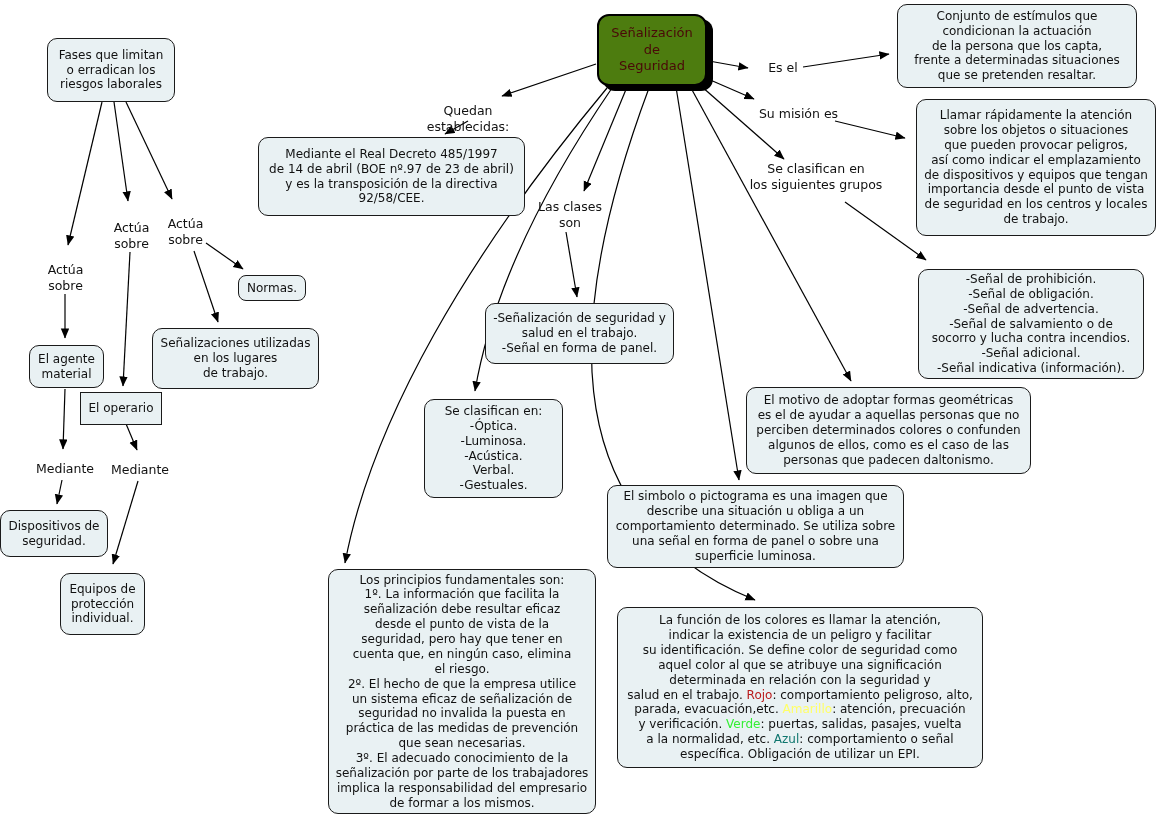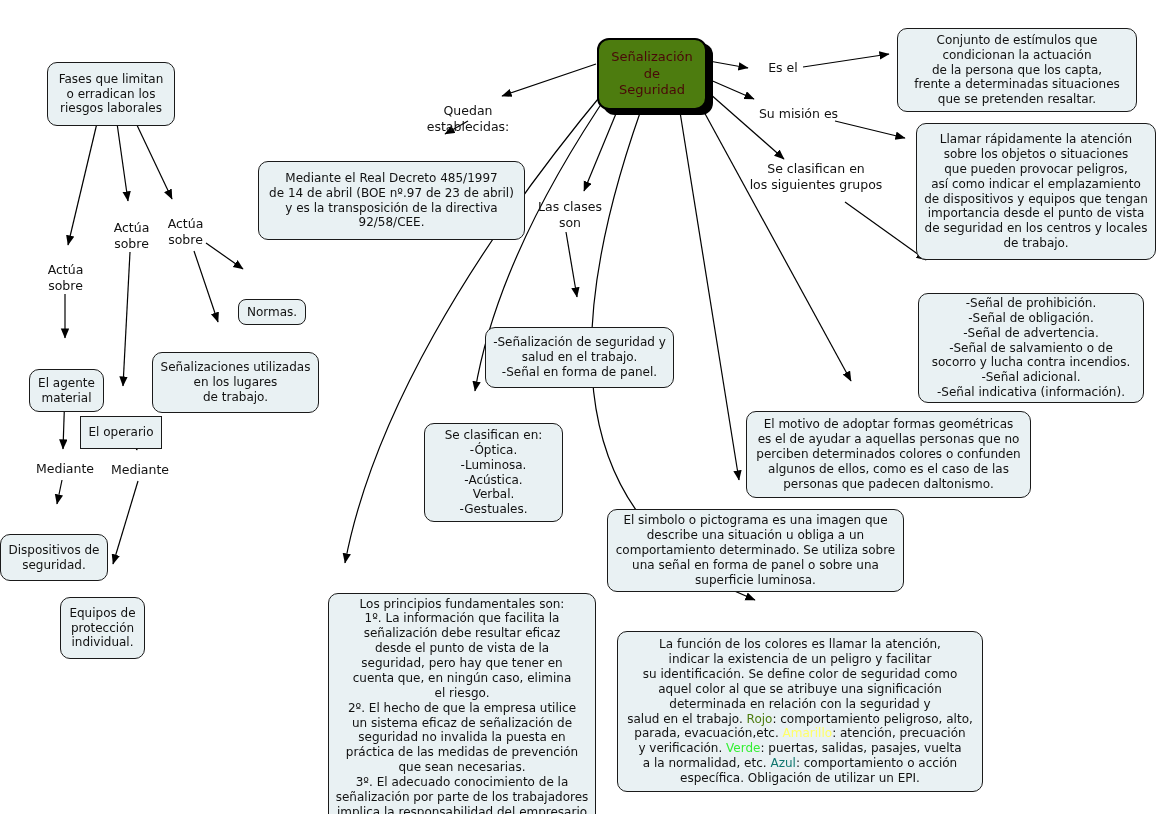--- a/index.html
+++ b/index.html
@@ -6,21 +6,21 @@
   #canvas{
     position:relative;width:1158px;height:814px;background:#fff;overflow:hidden;
     font-family:"DejaVu Sans","Liberation Sans",sans-serif;color:#111;
   }
   #wires{position:absolute;left:0;top:0;width:1158px;height:814px;}
   .node{
     position:absolute;box-sizing:border-box;
     background:#e9f1f3;border:1px solid #1a1a1a;border-radius:10px;
     display:flex;align-items:center;justify-content:center;
     text-align:center;white-space:pre-line;
-    font-size:12px;line-height:1.24;padding:3px 4px;margin-top:24px;
+    font-size:12px;line-height:1.24;padding:3px 4px;
   }
   .lbl{
     position:absolute;box-sizing:border-box;text-align:center;white-space:pre-line;
     font-size:12.5px;line-height:1.28;
   }
   .root-node{
     background:#4d7c0f;border:2px solid #000;border-radius:12px;
     box-shadow:6px 5px 0 0 #000;
     color:#4a0808;font-size:13px;line-height:1.3;
   }
@@ -160,19 +160,19 @@
   <div class="node" style="left:607px;top:485px;width:297px;height:83px">El simbolo o pictograma es una imagen que
 describe una situación u obliga a un
 comportamiento determinado. Se utiliza sobre
 una señal en forma de panel o sobre una
 superficie luminosa.</div>
   <div class="node" style="left:617px;top:607px;width:366px;height:161px"><span><span>La función de los colores es llamar la atención,
 indicar la existencia de un peligro y facilitar
 su identificación. Se define color de seguridad como
 aquel color al que se atribuye una significación
 determinada en relación con la seguridad y
-salud en el trabajo. </span><span style="color: #4d7c0f;">Rojo</span><span>: comportamiento peligroso, alto,
+salud en el trabajo. </span><span style="color: #b91c1c;">Rojo</span><span>: comportamiento peligroso, alto,
 parada, evacuación,etc. </span><span style="color: rgb(255, 255, 102);">Amarillo</span><span>: atención, precuación
 y verificación. </span><span style="color: rgb(51, 238, 51);">Verde</span><span>: puertas, salidas, pasajes, vuelta
-a la normalidad, etc. </span><span style="color: #0f766e;">Azul</span><span>: comportamiento o acción
+a la normalidad, etc. </span><span style="color: #0f766e;">Azul</span><span>: comportamiento o señal
 específica. Obligación de utilizar un EPI.</span></span></div>
 
 </div>
 
 </body></html>

